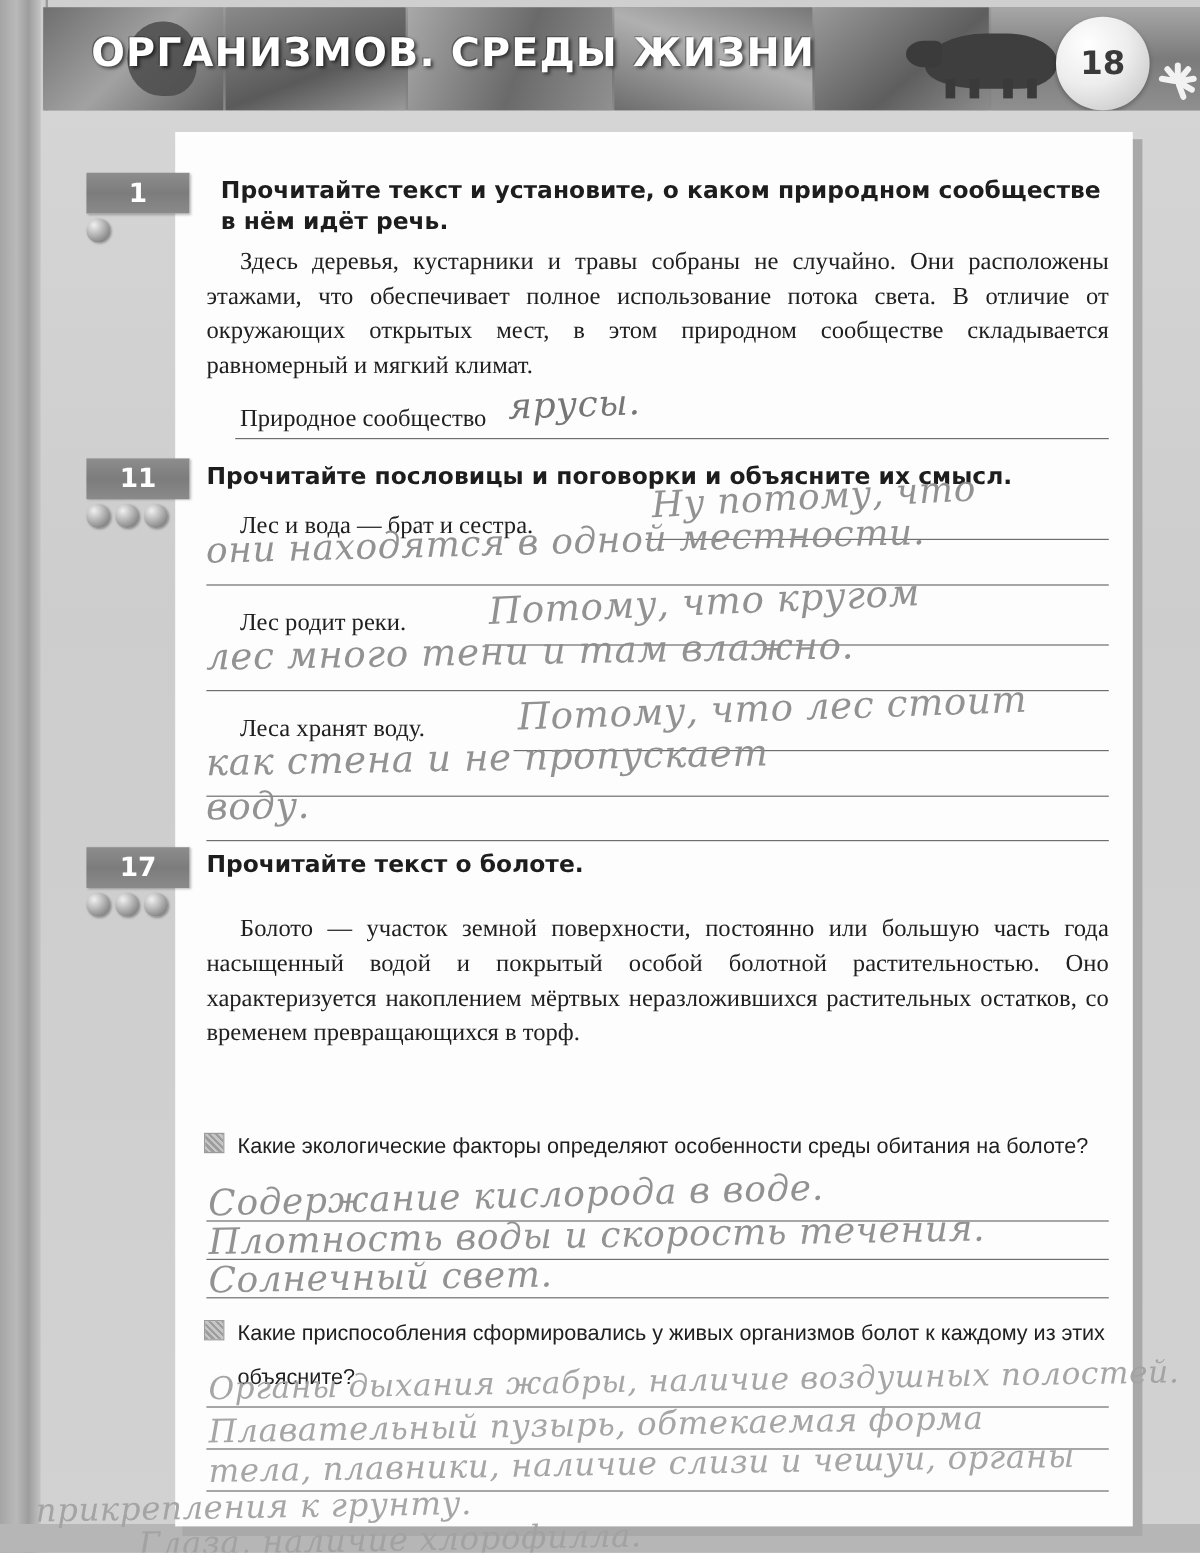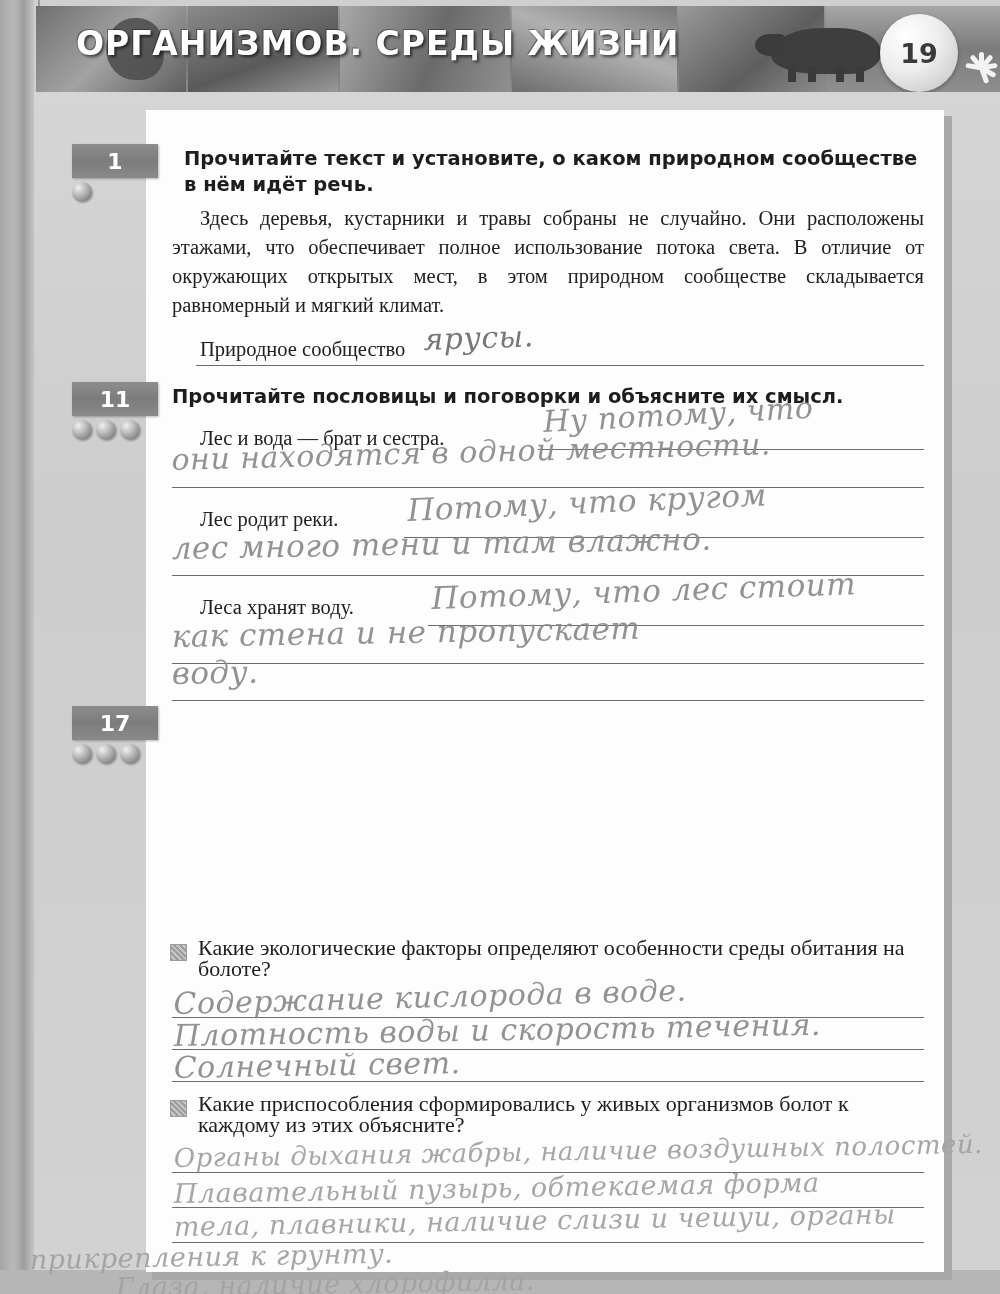--- a/index.html
+++ b/index.html
@@ -152,22 +152,22 @@
   .rule {
     position: absolute; height: 1px; background: #6e6e6e;
   }
   .bullet-sq {
     position: absolute; width: 15px; height: 15px;
     background: repeating-linear-gradient(45deg,#9d9d9d 0 2px,#c6c6c6 2px 4px);
     border: 1px solid #9b9b9b;
   }
   .q-text {
     position: absolute;
-    font-family: Liberation Serif, serif;
-    font-size: 22px; color: #202020; line-height: 21px;
+    font-family: Liberation Sans, sans-serif;
+    font-size: 18px; color: #202020; line-height: 36px;
   }
 
   
   .hw {
     position: absolute;
     font-family: "DejaVu Serif", serif;
     font-style: italic;
     color: #8d8d8d;
     white-space: nowrap;
     transform-origin: left bottom;
@@ -208,21 +208,21 @@
     <div class="banner-flower">
       <i style="transform:rotate(0deg)"></i>
         <i style="transform:rotate(40deg)"></i>
       <i style="transform:rotate(80deg)"></i>
         <i style="transform:rotate(120deg)"></i>
       <i style="transform:rotate(160deg)"></i>
         <i style="transform:rotate(-40deg)"></i>
       <i style="transform:rotate(-80deg)"></i>
     </div>
     <div class="page-number-ball">
-      <span>19</span>
+      <span>18</span>
     </div>
   </div>
 
   <div class="panel-shadow"></div>
   <div class="panel"></div>
 
   <div class="task-tab" style="left:72px; top:144px;">
     <span>1</span>
   </div>
   <div class="task-balls" style="left:72px; top:182px;">
@@ -270,21 +270,23 @@
 
   <div class="task-tab" style="left:72px; top:706px;">
     <span>17</span>
   </div>
   <div class="task-balls" style="left:72px; top:744px;">
     <div class="ball"></div>
     <div class="ball"></div>
     <div class="ball"></div>
   </div>
 
-
+  <div class="instr" style="left:172px; top:708px; width:752px;">Прочитайте текст о болоте.</div>
+
+  <div class="body-text indent" style="left:172px; top:760px; width:752px;">Болото — участок земной поверхности, постоянно или большую часть года насыщенный водой и покрытый особой болотной растительностью. Оно характеризуется накоплением мёртвых неразложившихся растительных остатков, со временем превращающихся в торф.</div>
 
 
   <div class="bullet-sq" style="left:170px; top:944px;"></div>
   <div class="q-text" style="left:198px; top:937px; width:724px;">Какие экологические факторы определяют особенности среды обитания на болоте?</div>
 
   <div class="rule" style="left:172px; top:1017px; width:752px;"></div>
   <div class="rule" style="left:172px; top:1049px; width:752px;"></div>
   <div class="rule" style="left:172px; top:1081px; width:752px;"></div>
   <div class="hw" style="left:174px; top:986px; font-size:30px; transform:rotate(-1.5deg);">Содержание кислорода в воде.</div>
   <div class="hw" style="left:174px; top:1018px; font-size:30px; transform:rotate(-1deg);">Плотность воды и скорость течения.</div>

